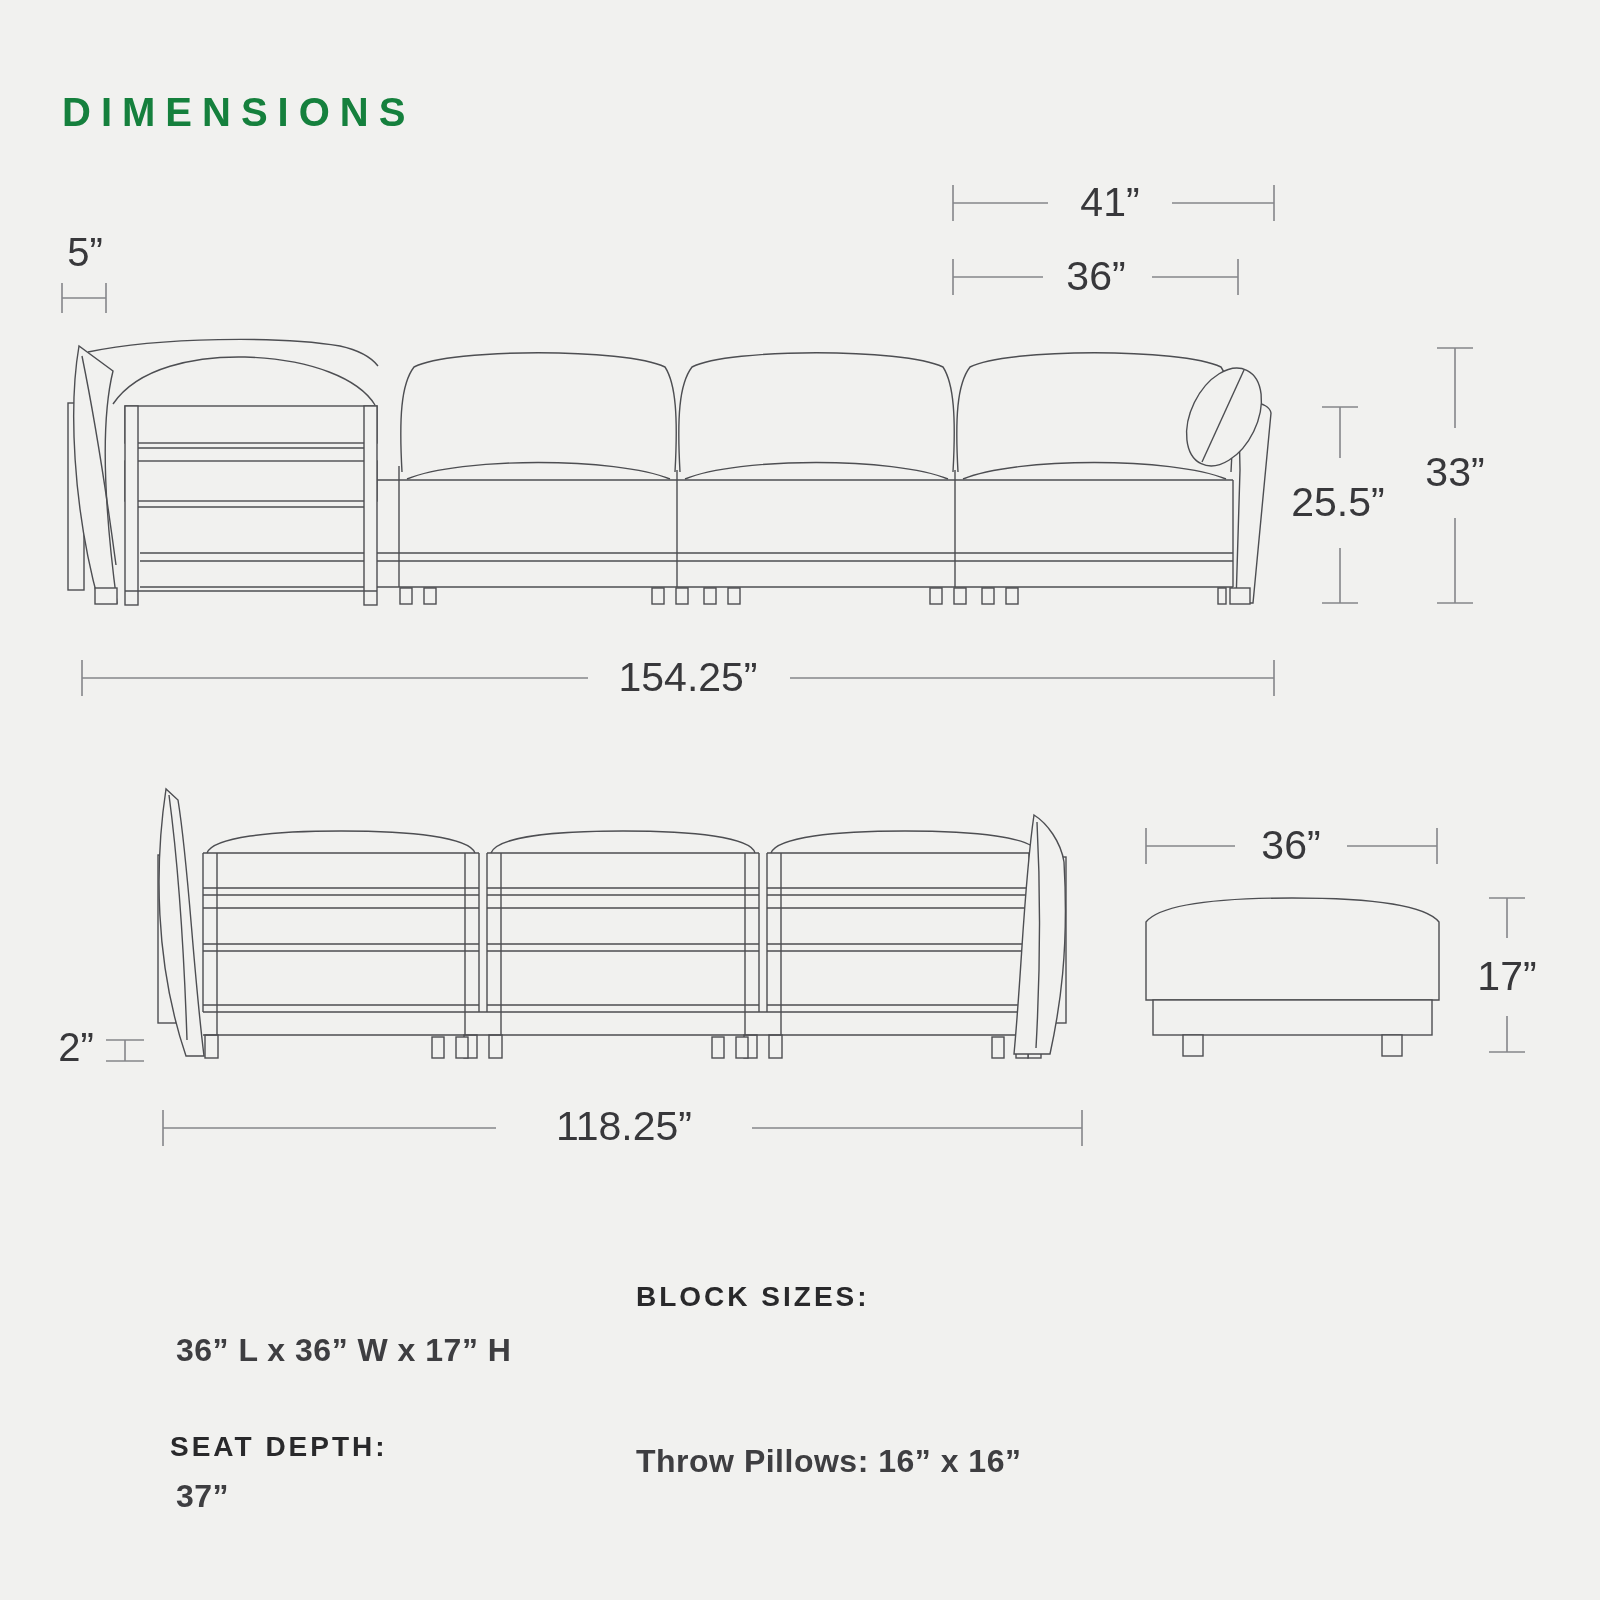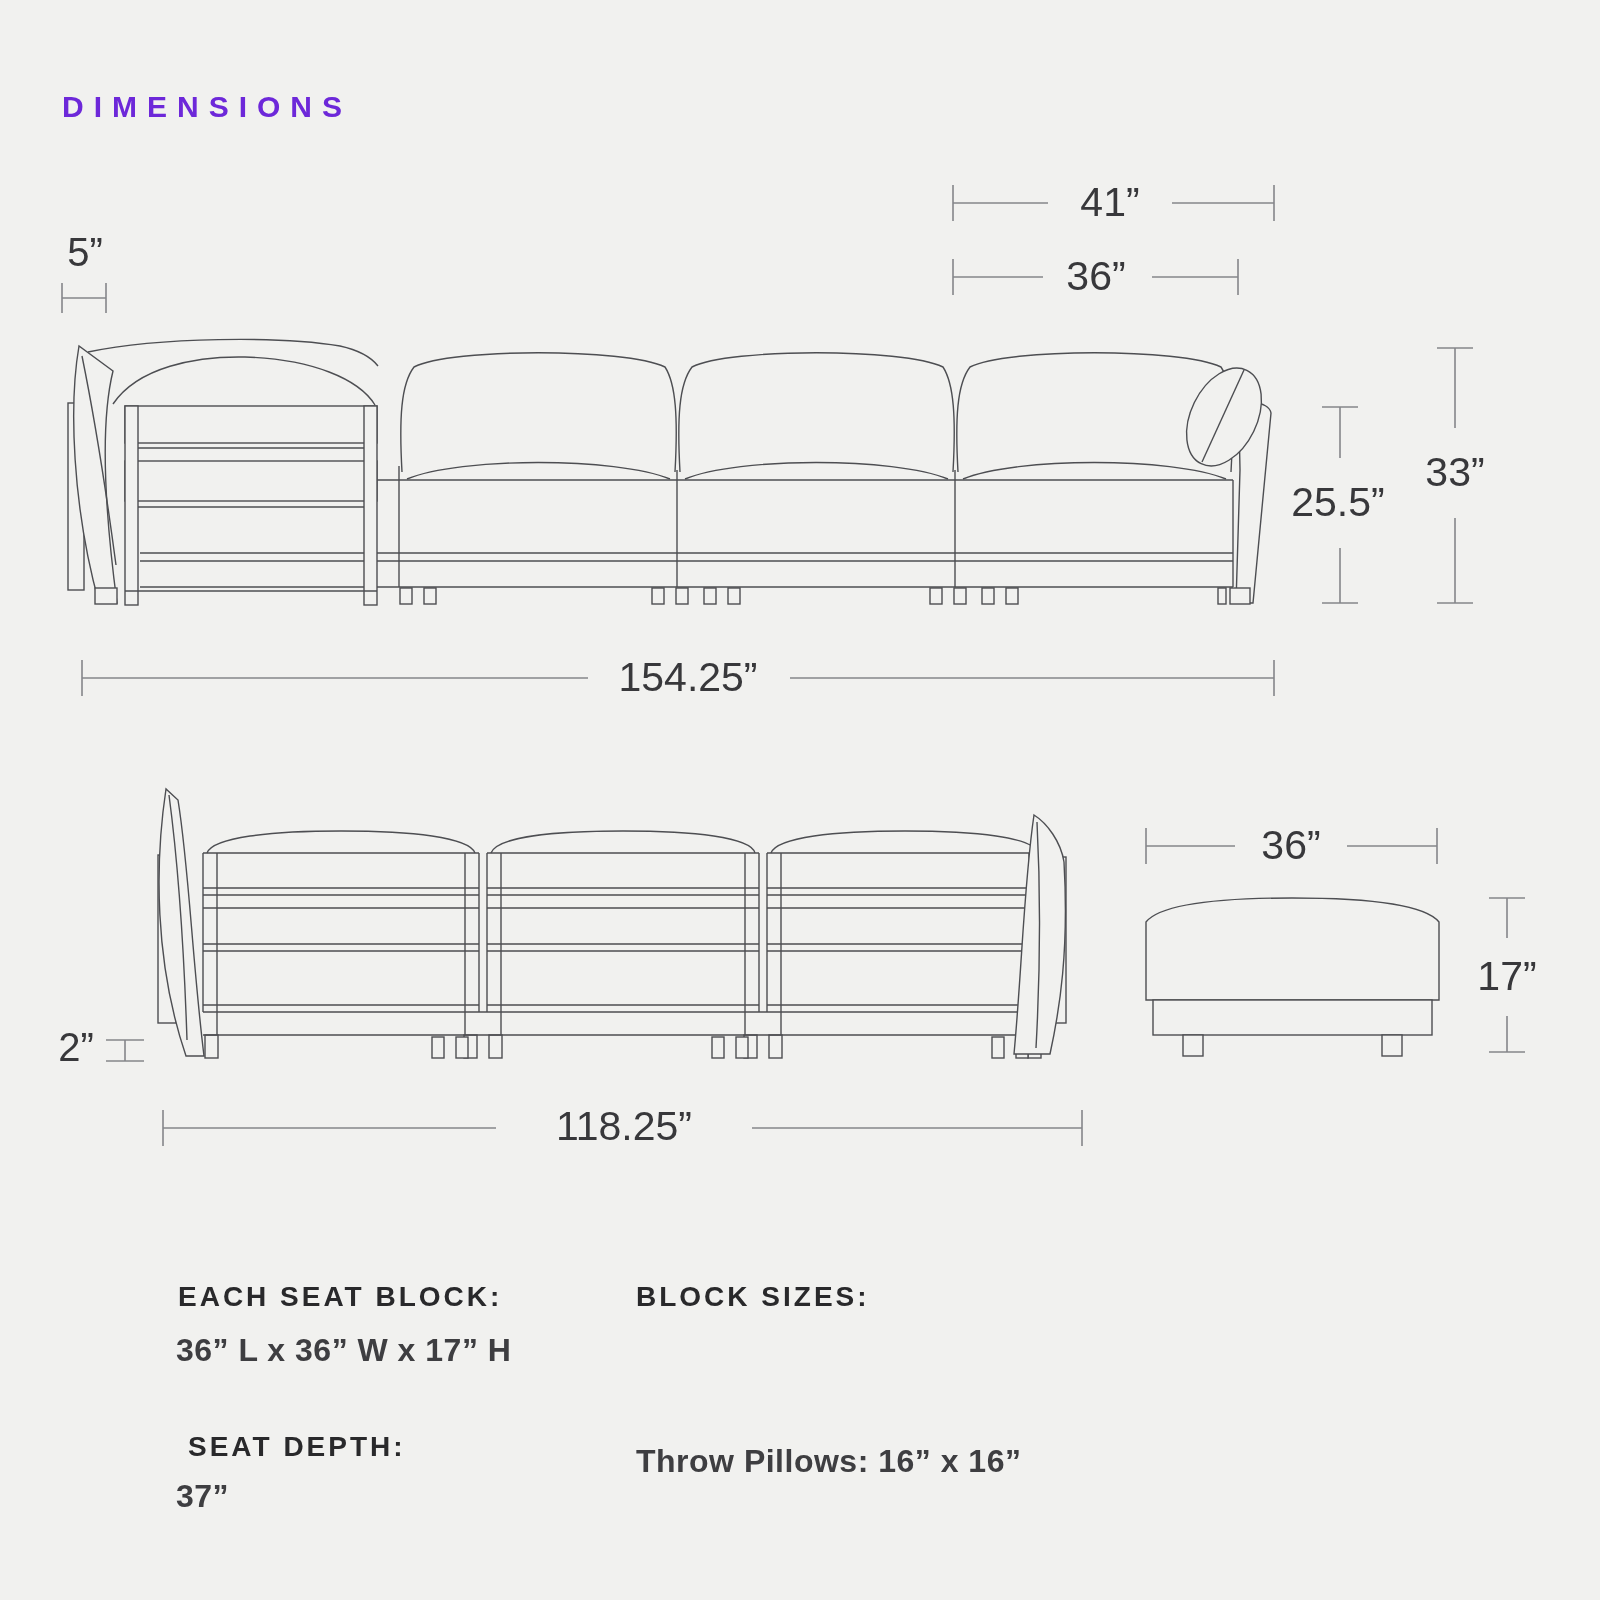--- a/index.html
+++ b/index.html
@@ -2,21 +2,21 @@
 <html><head>
 <meta charset="utf-8">
 <style>
   html,body{margin:0;padding:0;background:#f1f1ef;}
   .canvas{
     position:relative;width:1600px;height:1600px;background:#f1f1ef;
     font-family:"Liberation Sans", sans-serif;overflow:hidden;
   }
   .page-title{
     position:absolute;left:62px;top:90px;
-    font-size:30px;font-weight:700;letter-spacing:10px;color:#6d28d9;
+    font-size:40px;font-weight:700;letter-spacing:10px;color:#15803d;
   }
   svg{position:absolute;left:0;top:0;}
   .furn{stroke:#4d4e52;stroke-width:1.4;fill:none;}
   .furnfill{stroke:#4d4e52;stroke-width:1.4;fill:#f1f1ef;}
   .dim{stroke:#85868a;stroke-width:1.6;fill:none;}
   .dim-label{
     font-family:"Liberation Sans", sans-serif;
     font-size:41px;fill:#38383b;
   }
   .dim-label.small{font-size:40px;}
@@ -193,22 +193,21 @@
         <text class="dim-label" x="1291" y="845" text-anchor="middle" dominant-baseline="central">36”</text>
       </g>
 
       <g>
         <path class="dim" d="M1489,898 H1525 M1489,1052 H1525 M1507,898 V938 M1507,1016 V1052"></path>
         <text class="dim-label" x="1507" y="976" text-anchor="middle" dominant-baseline="central">17”</text>
       </g>
     </g>
   </svg>
 
-  <div class="spec-h" style="left:178px;top:1281px">EACH SEAT BLOCK:</div>
   <div class="spec-v" style="left:176px;top:1332px">36” L x 36” W x 17” H</div>
 
-  <div class="spec-h" style="left:188px;top:1431px">SEAT DEPTH:</div>
+  <div class="spec-h" style="left:170px;top:1431px">SEAT DEPTH:</div>
   <div class="spec-v" style="left:176px;top:1478px">37”</div>
 
   <div class="spec-h" style="left:636px;top:1281px">BLOCK SIZES:</div>
   <div class="spec-v" style="left:636px;top:1443px">Throw Pillows: 16” x 16”</div>
 
 </div>
 
 </body></html>

